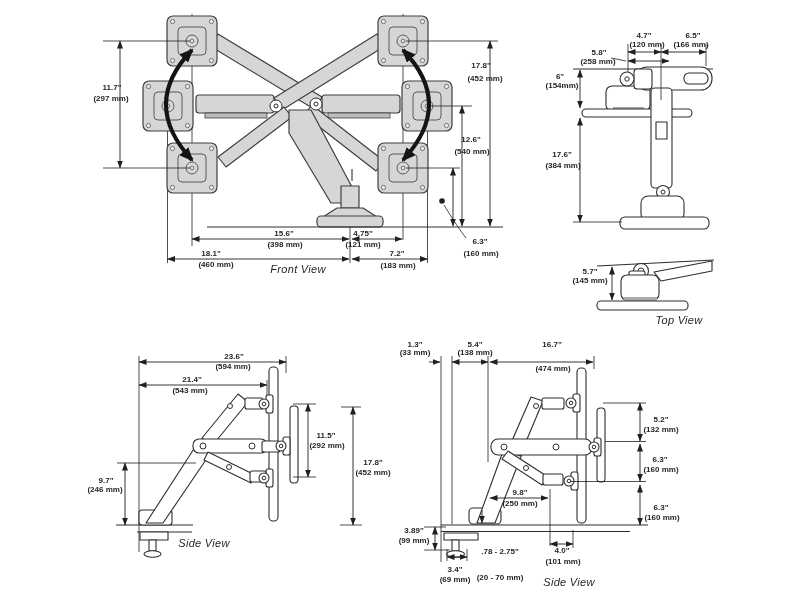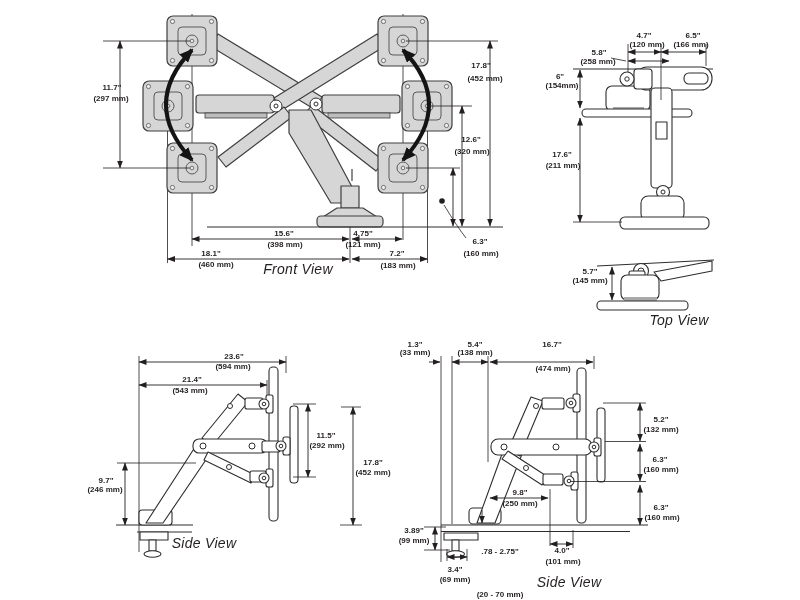--- a/index.html
+++ b/index.html
@@ -1,21 +1,21 @@
 <!DOCTYPE html>
 <html><head>
 <meta charset="utf-8">
 <style>
   html,body{margin:0;padding:0;background:#fff}
   #stage{position:relative;width:800px;height:600px;background:#fff;overflow:hidden;
          font-family:"Liberation Sans",sans-serif;color:#231f20}
   #stage svg{position:absolute;left:0;top:0}
   .dim{position:absolute;transform:translate(-50%,-50%);font-size:8px;font-weight:bold;
        line-height:1;white-space:nowrap;color:#231f20}
-  .cap{position:absolute;transform:translate(-50%,-50%);font-size:14px;font-style:italic;
+  .cap{position:absolute;transform:translate(-50%,-50%);font-size:11px;font-style:italic;
        white-space:nowrap;color:#231f20;letter-spacing:.3px}
   
   .s  {stroke:#2e2e2e;stroke-width:1.1;fill:none}
   .x  {stroke:#231f20;stroke-width:.8;fill:none}
   .d,.d1{stroke:#231f20;stroke-width:.9;fill:none}
   .w  {fill:#fff;stroke:#2e2e2e;stroke-width:1.1;stroke-linejoin:round}
   .a  {fill:#d6d6d6;stroke:#3f3f3f;stroke-width:1.2;stroke-linejoin:round}
   .sh {fill:#bdbdbd;stroke:#3f3f3f;stroke-width:.8}
   .h  {fill:#fff;stroke:#2e2e2e;stroke-width:1}
   .jd {fill:#fff;stroke:#2e2e2e;stroke-width:1}
@@ -224,21 +224,21 @@
     <path class="d" d="M447,557H467" marker-start="url(#ah)" marker-end="url(#ah)"></path>
     <path class="d1" d="M482,510V523" marker-end="url(#ah)"></path>
   </g>
 </svg>
 
 <div class="dim" style="left:112px;top:88px">11.7"</div>
 <div class="dim" style="left:111px;top:99px">(297 mm)</div>
 <div class="dim" style="left:481px;top:66px">17.8"</div>
 <div class="dim" style="left:485px;top:79px">(452 mm)</div>
 <div class="dim" style="left:471px;top:140px">12.6"</div>
-<div class="dim" style="left:472px;top:152px">(320 mm)</div>
+<div class="dim" style="left:472px;top:152px">(540 mm)</div>
 <div class="dim" style="left:480px;top:242px">6.3"</div>
 <div class="dim" style="left:481px;top:254px">(160 mm)</div>
 <div class="dim" style="left:284px;top:234px">15.6"</div>
 <div class="dim" style="left:285px;top:245px">(398 mm)</div>
 <div class="dim" style="left:363px;top:234px">4.75"</div>
 <div class="dim" style="left:363px;top:245px">(121 mm)</div>
 <div class="dim" style="left:211px;top:254px">18.1"</div>
 <div class="dim" style="left:216px;top:265px">(460 mm)</div>
 <div class="dim" style="left:397px;top:254px">7.2"</div>
 <div class="dim" style="left:398px;top:266px">(183 mm)</div>
@@ -246,21 +246,21 @@
 
 <div class="dim" style="left:644px;top:36px">4.7"</div>
 <div class="dim" style="left:647px;top:45px">(120 mm)</div>
 <div class="dim" style="left:693px;top:36px">6.5"</div>
 <div class="dim" style="left:691px;top:45px">(166 mm)</div>
 <div class="dim" style="left:599px;top:53px">5.8"</div>
 <div class="dim" style="left:598px;top:62px">(258 mm)</div>
 <div class="dim" style="left:560px;top:77px">6"</div>
 <div class="dim" style="left:562px;top:86px">(154mm)</div>
 <div class="dim" style="left:562px;top:155px">17.6"</div>
-<div class="dim" style="left:563px;top:166px">(211 mm)</div>
+<div class="dim" style="left:563px;top:166px">(384 mm)</div>
 <div class="dim" style="left:590px;top:272px">5.7"</div>
 <div class="dim" style="left:590px;top:281px">(145 mm)</div>
 <div class="cap" style="left:679px;top:320px">Top View</div>
 
 <div class="dim" style="left:234px;top:357px">23.6"</div>
 <div class="dim" style="left:233px;top:367px">(594 mm)</div>
 <div class="dim" style="left:192px;top:380px">21.4"</div>
 <div class="dim" style="left:190px;top:391px">(543 mm)</div>
 <div class="dim" style="left:326px;top:436px">11.5"</div>
 <div class="dim" style="left:327px;top:446px">(292 mm)</div>
@@ -282,18 +282,18 @@
 <div class="dim" style="left:661px;top:470px">(160 mm)</div>
 <div class="dim" style="left:661px;top:508px">6.3"</div>
 <div class="dim" style="left:662px;top:518px">(160 mm)</div>
 <div class="dim" style="left:520px;top:493px">9.8"</div>
 <div class="dim" style="left:520px;top:504px">(250 mm)</div>
 <div class="dim" style="left:414px;top:531px">3.89"</div>
 <div class="dim" style="left:414px;top:541px">(99 mm)</div>
 <div class="dim" style="left:455px;top:570px">3.4"</div>
 <div class="dim" style="left:455px;top:580px">(69 mm)</div>
 <div class="dim" style="left:500px;top:552px">.78 - 2.75"</div>
-<div class="dim" style="left:500px;top:595px">(20 - 70 mm)</div>
+<div class="dim" style="left:500px;top:578px">(20 - 70 mm)</div>
 <div class="dim" style="left:562px;top:551px">4.0"</div>
 <div class="dim" style="left:563px;top:562px">(101 mm)</div>
 <div class="cap" style="left:569px;top:582px">Side View</div>
 
 </div>
 
 </body></html>

